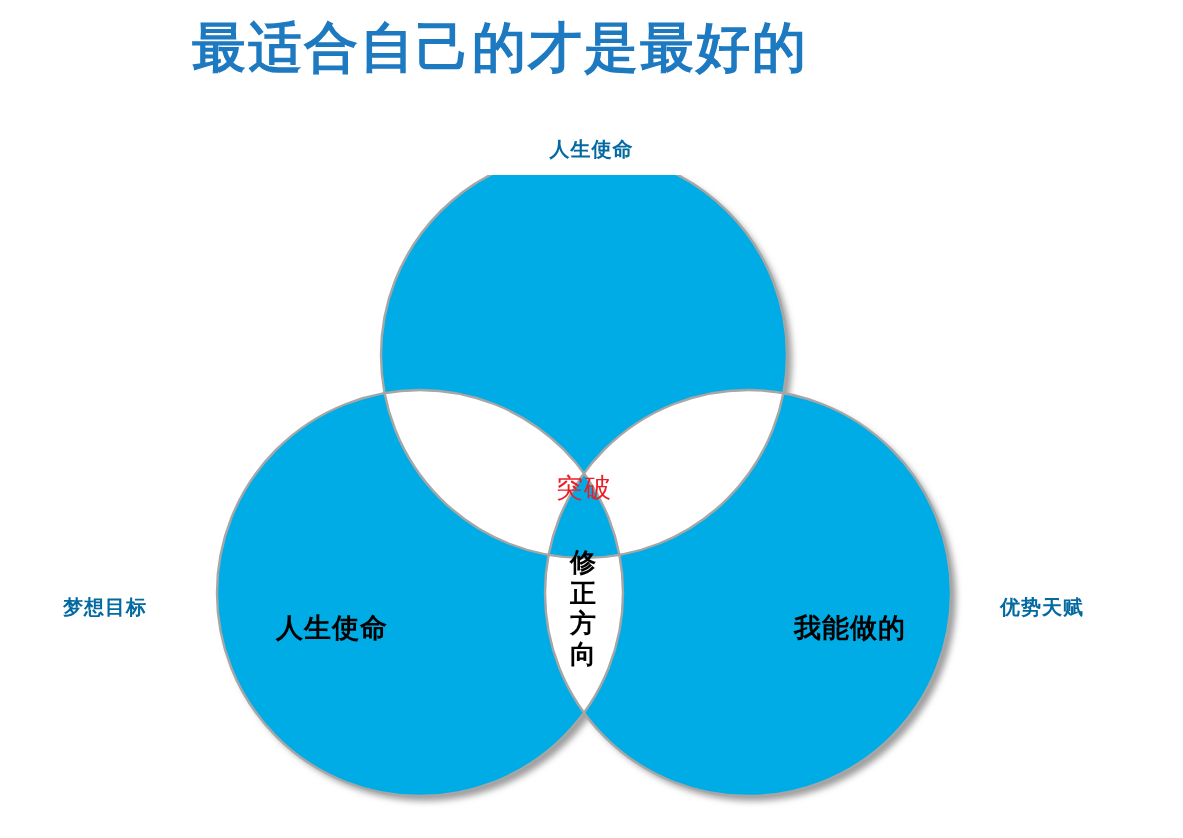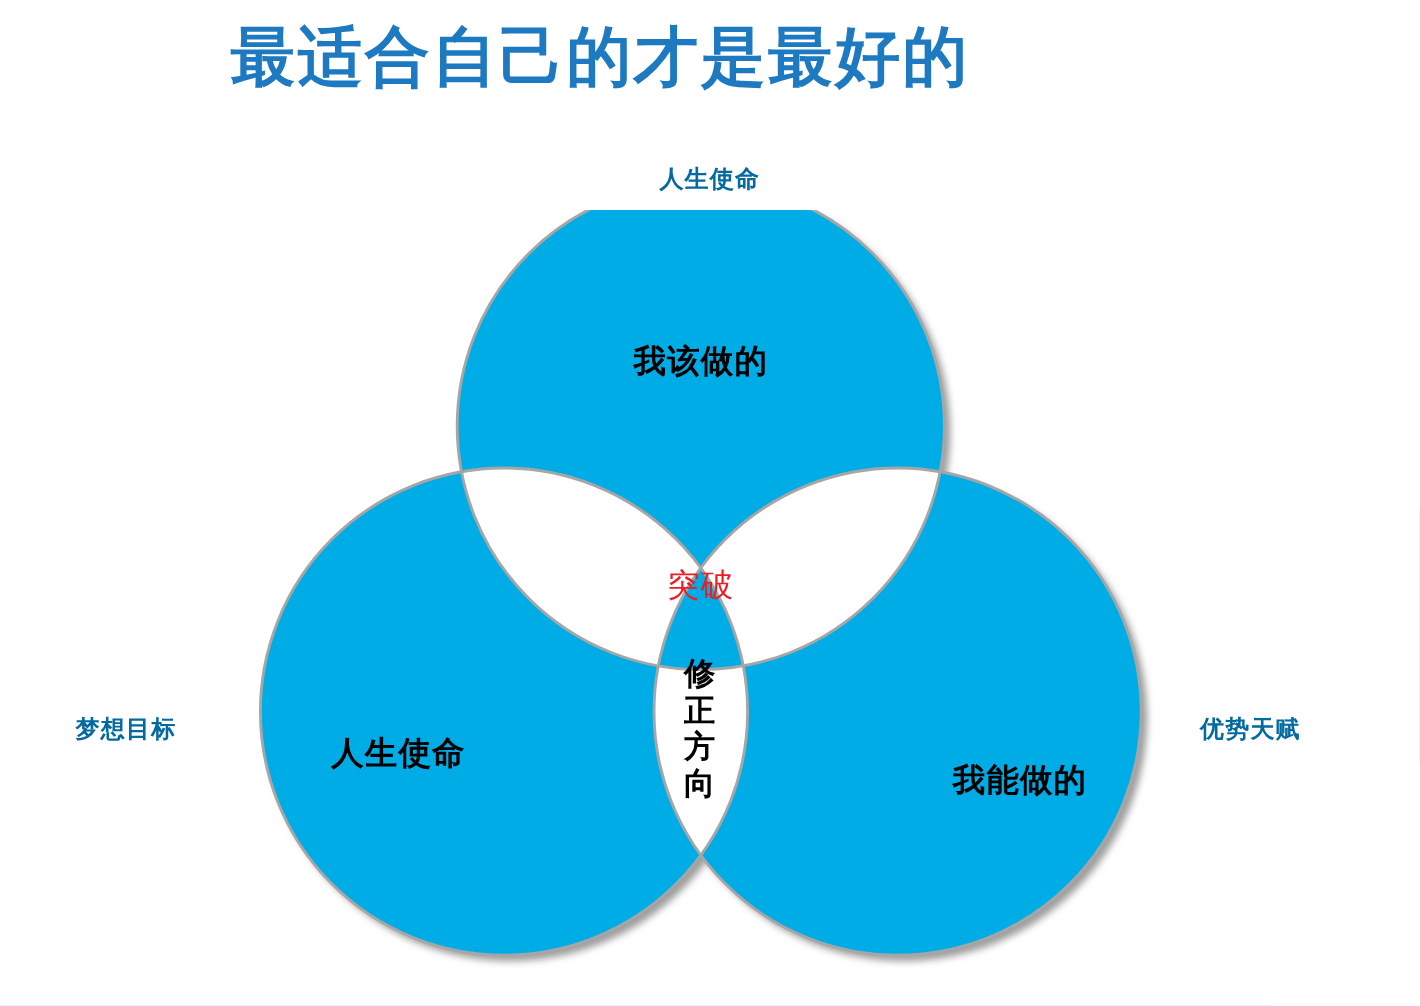--- a/index.html
+++ b/index.html
@@ -65,21 +65,21 @@
     position: absolute;
     font-size: 27px;
     font-weight: bold;
     color: #000000;
     white-space: nowrap;
     letter-spacing: 1px;
     text-align: center;
   }
   .circle-label.c-top   { left: 434px; top: 283px; width: 300px; }
   .circle-label.c-left  { left: 182px; top: 610px; width: 300px; }
-  .circle-label.c-right { left: 700px; top: 632px; width: 300px; }
+  .circle-label.c-right { left: 700px; top: 610px; width: 300px; }
 
   
   .center-breakthrough {
     position: absolute;
     left: 494px;
     top: 470px;
     width: 180px;
     text-align: center;
     font-size: 27px;
     font-weight: normal;
@@ -166,21 +166,20 @@
       </g>
     </g>
 
     <g fill="none" stroke="#a6a6a6" stroke-width="2.4">
       <circle cx="420" cy="418" r="203"></circle>
       <circle cx="748" cy="418" r="203"></circle>
       <circle cx="584" cy="180" r="203"></circle>
     </g>
   </svg>
 
-  <div class="circle-label c-top">我该做的</div>
   <div class="circle-label c-left">人生使命</div>
   <div class="circle-label c-right">我能做的</div>
 
   <div class="center-breakthrough">突破</div>
 
   <div class="center-vertical">
     <span>修</span>
     <span>正</span>
     <span>方</span>
     <span>向</span>

